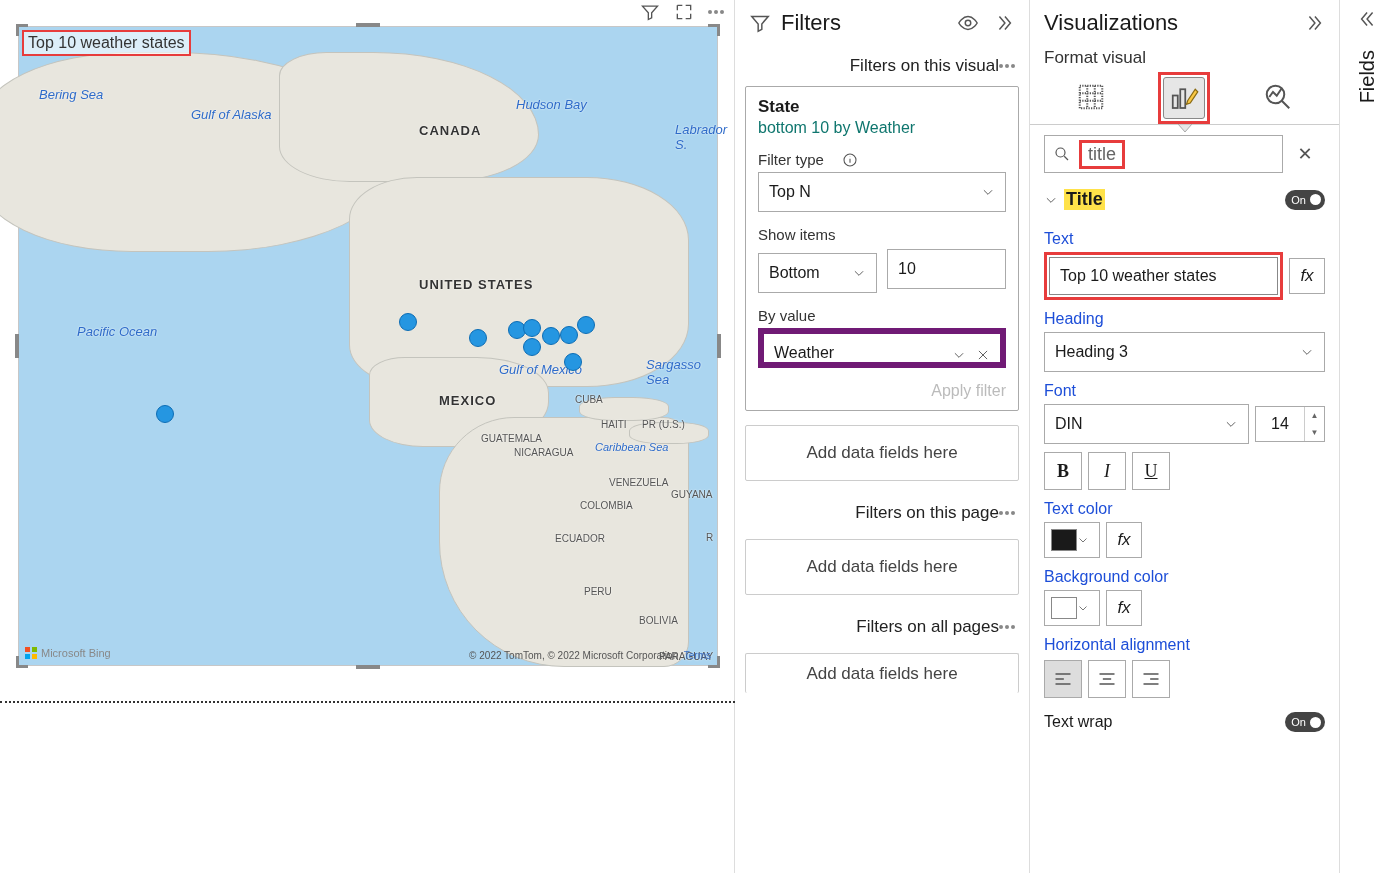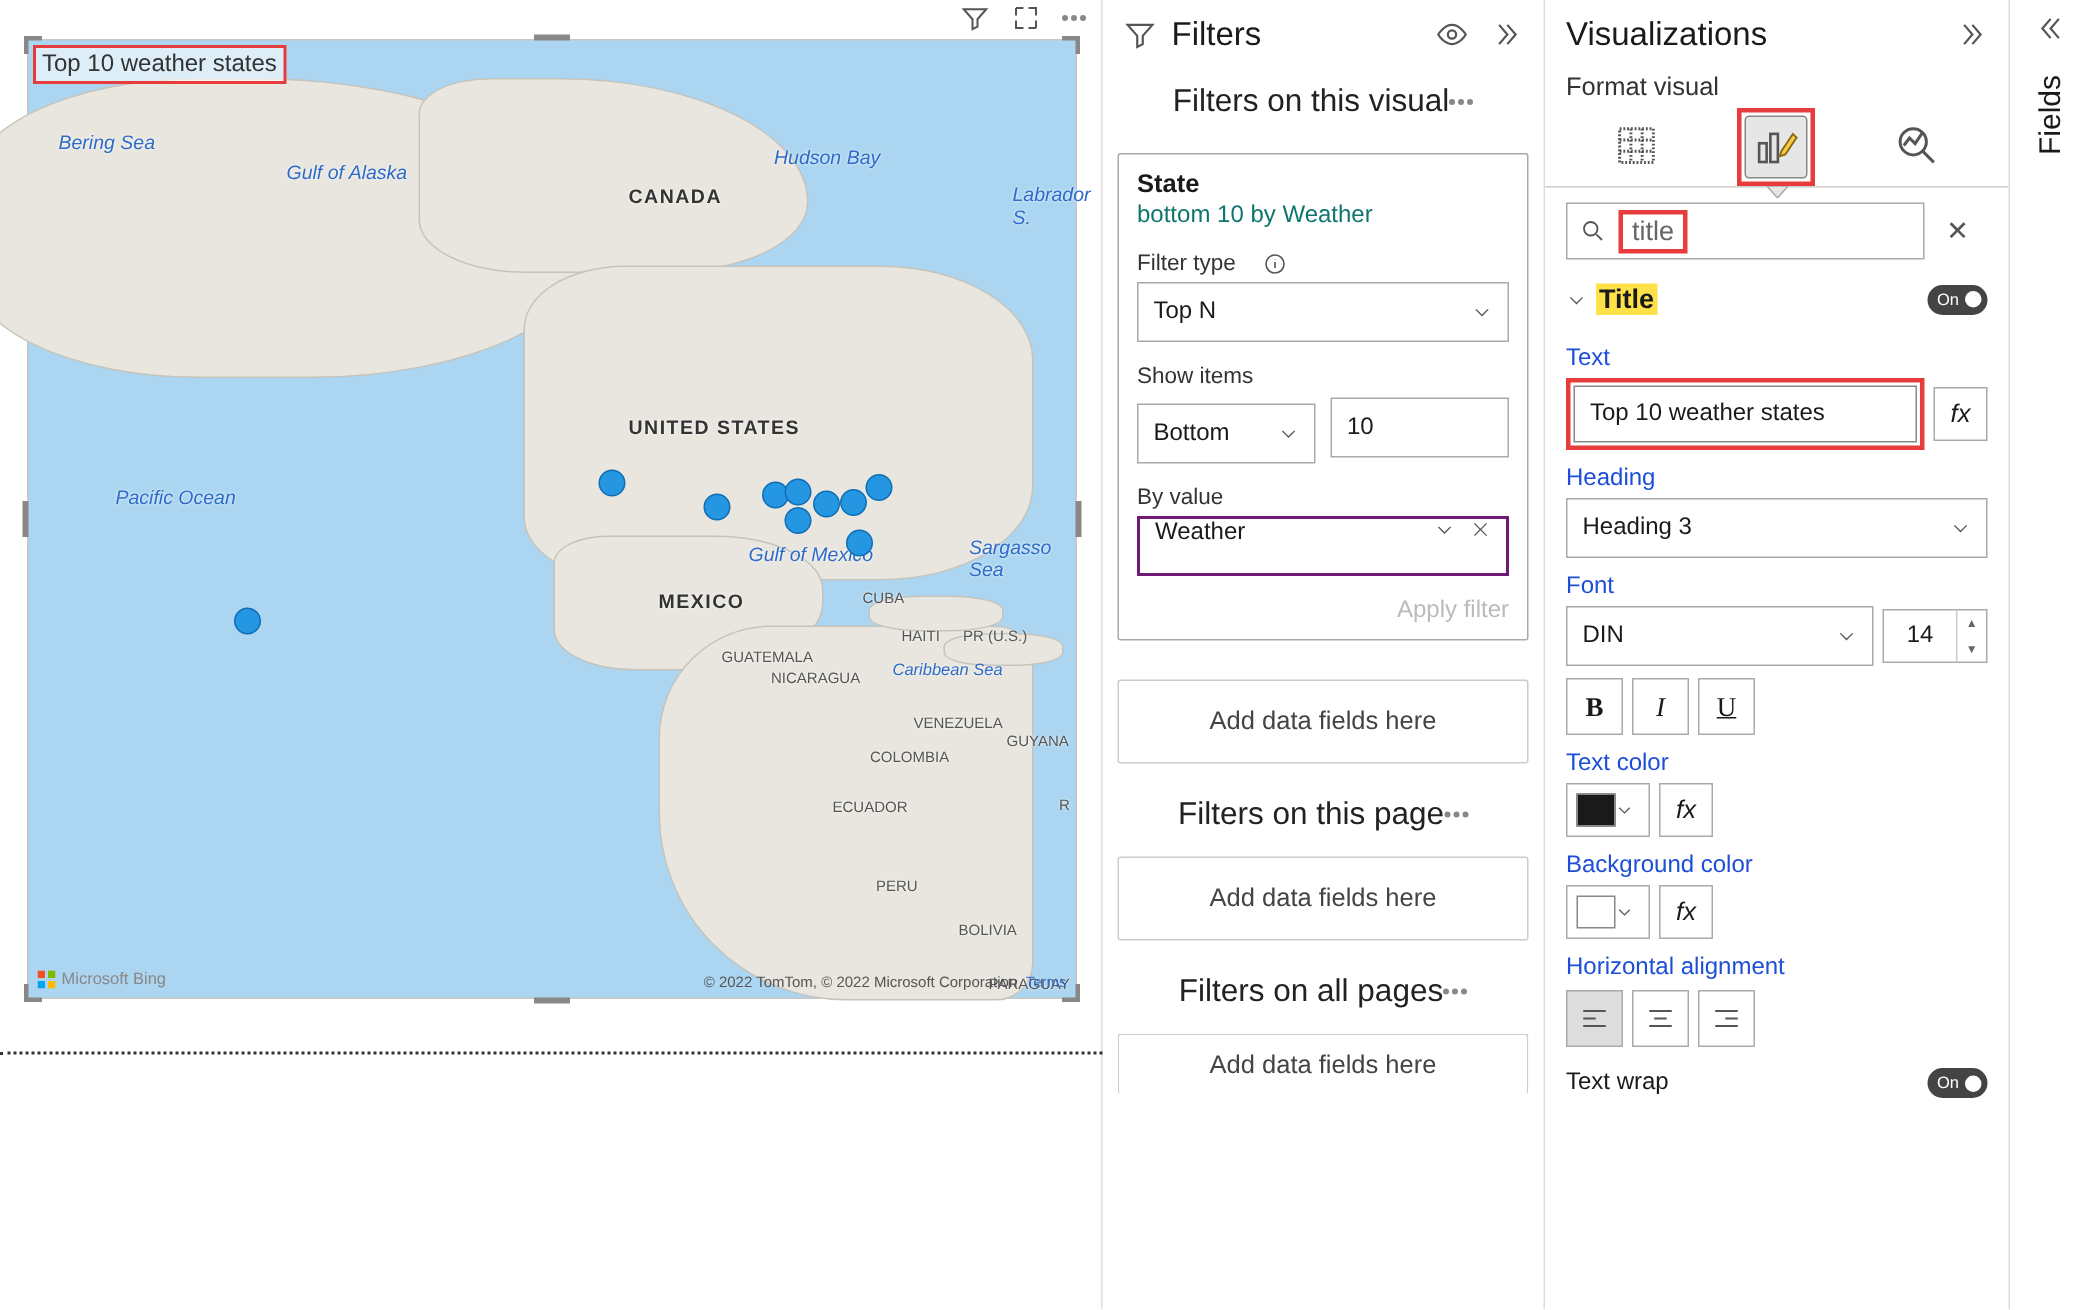--- a/index.html
+++ b/index.html
@@ -34,30 +34,30 @@
 
 
 .filters-panel { width: 295px; border-right: 1px solid #ddd; display:flex; flex-direction:column; }
 .panel-header { display:flex; align-items:center; justify-content:space-between; padding: 10px 14px 8px 14px; gap: 37px; }
 .panel-header .title-row { display:flex; align-items:center; gap:10px; }
 .panel-title { font-size: 22px; font-weight: 400; }
 .panel-header .header-btns { display:flex; gap:14px; color:#555; }
 .search-row { padding: 8px 14px; }
 .search-box { display:flex; align-items:center; gap:10px; border:1px solid #aaa; border-radius:2px; padding:6px 10px; height:40px; }
 .search-box input { border:none; outline:none; font-size:18px; flex:1; color:#666; }
-.section-header { display:flex; justify-content:center; align-items:center; padding:12px 14px 6px 14px; font-size:21px; color:#222; }
-.filter-card { margin: 16px 10px; border:1px solid #aaa; border-radius:2px; padding:10px 12px; }
+.section-header { display:flex; justify-content:flex-end; align-items:center; padding:12px 14px 6px 14px; font-size:17px; color:#222; }
+.filter-card { margin: 4px 10px; border:1px solid #aaa; border-radius:2px; padding:10px 12px; }
 .filter-card .name { font-weight:600; font-size:17px; }
 .filter-card .desc { font-size:16px; color:#0f766e; margin-top:2px; }
 .filter-card .row-label { font-size:15px; color:#333; margin-top:14px; display:flex; align-items:center; gap:18px; }
 .dropdown { border:1px solid #aaa; height:40px; display:flex; align-items:center; justify-content:space-between; padding:0 10px; font-size:16px; margin-top:4px; }
 .split-row { display:flex; gap:10px; margin-top:6px; }
 .split-row .dropdown { flex:1; }
 .num-input { flex:1; border:1px solid #aaa; height:40px; display:flex; align-items:center; padding:0 10px; font-size:16px; }
-.chip-value { border:2px solid #701a75; height:40px; display:flex; align-items:flex-start; justify-content:space-between; padding:0 10px; font-size:16px; margin-top:4px; }
+.chip-value { border:6px solid #701a75; height:40px; display:flex; align-items:flex-end; justify-content:space-between; padding:0 10px; font-size:16px; margin-top:4px; }
 .chip-value .chev-close { display:flex; gap:10px; color:#666; }
 .apply-row { text-align:right; color:#bbb; font-size:16px; margin-top:14px; }
 .drop-well { margin:10px; border:1px solid #ccc; border-radius:2px; height:56px; display:flex; align-items:center; justify-content:center; color:#444; font-size:17px; }
 
 
 .viz-panel { width: 310px; border-right: 1px solid #ddd; display:flex; flex-direction:column; }
 .viz-sub { padding: 4px 14px 0 14px; font-size:17px; color:#333; }
 .viz-tabs { display:flex; border-bottom:1px solid #ccc; justify-content:space-around; padding:4px 10px 0 10px; position:relative; }
 .viz-tab { width:42px; height:42px; display:flex; align-items:center; justify-content:center; border-radius:3px; margin:4px 14px; }
 .viz-tab.active { background:#e6e6e6; border:1px solid #888; }

